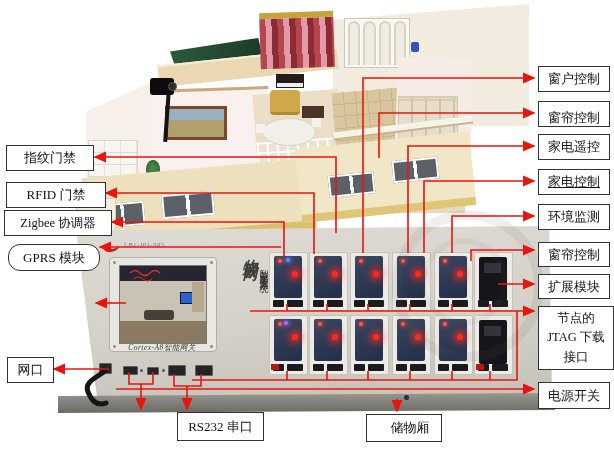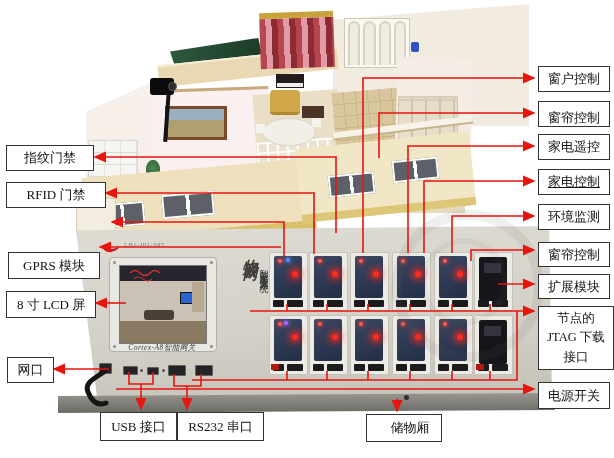--- a/index.html
+++ b/index.html
@@ -352,33 +352,30 @@
       <polyline points="116,389 534,389" marker-end="url(#ah)"></polyline>
     </g>
   </svg>
 
   <div class="co" style="left:6px;top:182px;width:98px;height:24px;">
       <span>RFID 门禁</span>
     </div>
   <div class="co" style="left:6px;top:145px;width:86px;height:24px;">
       <span>指纹门禁</span>
     </div>
-  <div class="co" style="left:8px;top:252px;width:90px;height:25px;">
+  <div class="co small" style="left:4px;top:210px;width:106px;height:24px;">
+      <span>Zigbee 协调器</span>
+    </div>
+  <div class="co" style="left:8px;top:244px;width:90px;height:25px;border-radius:12px;">
       <span>GPRS 模块</span>
-    </div>
-  <div class="co" style="left:6px;top:291px;width:88px;height:25px;">
-      <span>8 寸 LCD 屏</span>
     </div>
   <div class="co" style="left:7px;top:357px;width:45px;height:24px;">
       <span>网口</span>
     </div>
 
-  <div class="co" style="left:100px;top:412px;width:75px;height:27px;">
-      <span>USB 接口</span>
-    </div>
   <div class="co" style="left:177px;top:412px;width:85px;height:27px;">
       <span>RS232 串口</span>
     </div>
   <div class="co" style="left:366px;top:414px;width:62px;height:26px;padding-left:12px;">
       <span>储物厢</span>
     </div>
 
   <div class="co" style="left:538px;top:66px;width:70px;height:24px;">
       <span>窗户控制</span>
     </div>

